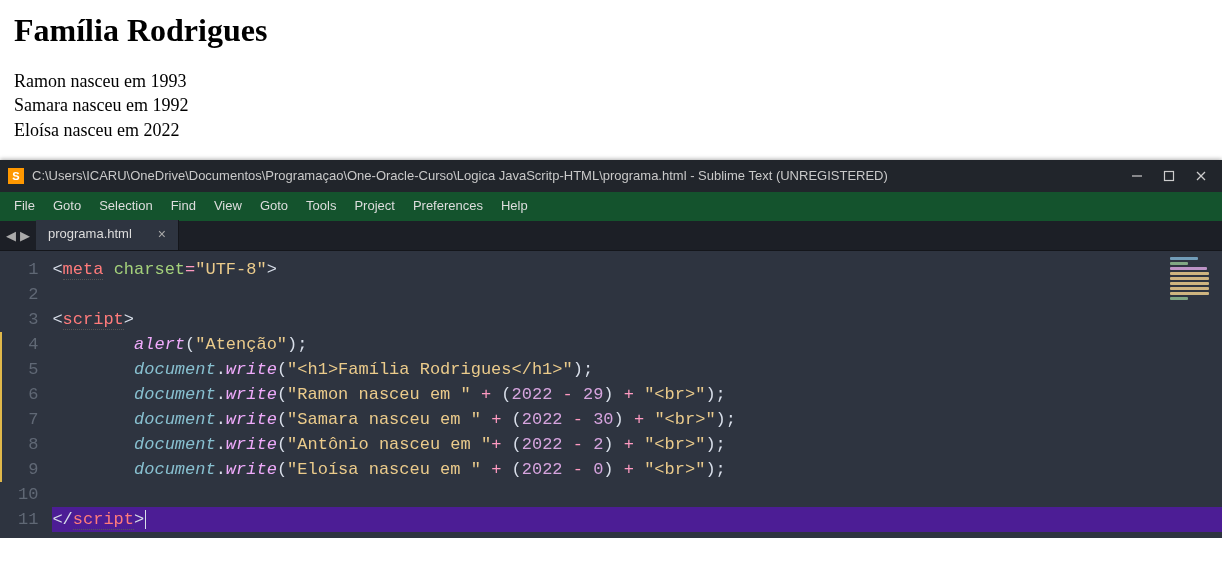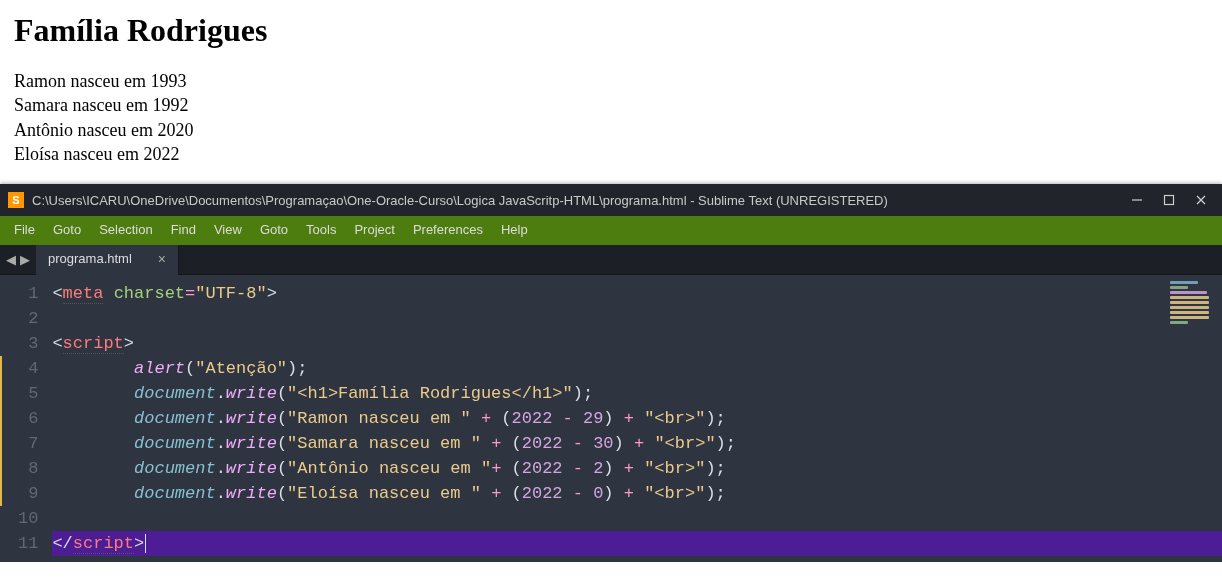--- a/index.html
+++ b/index.html
@@ -24,21 +24,21 @@
     width: 16px; height: 16px; background: #ff9800; margin-right: 8px;
     display: flex; align-items: center; justify-content: center;
     font-size: 11px; font-weight: bold; color: #fff;
   }
   .titlebar .title-text { flex: 1; white-space: nowrap; overflow: hidden; text-overflow: ellipsis; }
   .titlebar .win-controls { display: flex; gap: 18px; padding: 0 6px; }
   .titlebar .win-btn { width: 14px; height: 14px; color: #ccc; font-size: 14px; display: flex; align-items: center; justify-content: center; }
   .win-btn svg { width: 12px; height: 12px; stroke: #ccc; }
 
   .menubar {
-    display: flex; gap: 2px; background: #4d7c0f;
+    display: flex; gap: 2px; background: #14532d;
     padding: 4px 6px 6px 6px; font-size: 13px; color: #ddd;
   }
   .menubar .menu-item { padding: 2px 8px; cursor: default; }
 
   .tabbar {
     display: flex; align-items: center; background: #1c1f26; height: 30px;
     border-bottom: 1px solid #14161b;
     position: relative;
   }
   .tabbar .navarrows {
@@ -97,21 +97,20 @@
   .mm-c { background: #ebcb8b; width: 85%; }
   .mm-d { background: #8fbc8f; width: 40%; }
 </style>
 </head>
 <body>
 
 <div class="browser-area">
   <h1>Família Rodrigues</h1>
   <div class="line">Ramon nasceu em 1993</div>
   <div class="line">Samara nasceu em 1992</div>
-  <div class="line">Antônio nasceu em 2020</div>
   <div class="line">Eloísa nasceu em 2022</div>
 </div>
 
 <div class="editor-window">
 
   <div class="titlebar">
     <div class="icon-slot">S</div>
     <div class="title-text">C:\Users\ICARU\OneDrive\Documentos\Programaçao\One-Oracle-Curso\Logica JavaScritp-HTML\programa.html - Sublime Text (UNREGISTERED)</div>
     <div class="win-controls">
       <div class="win-btn">

